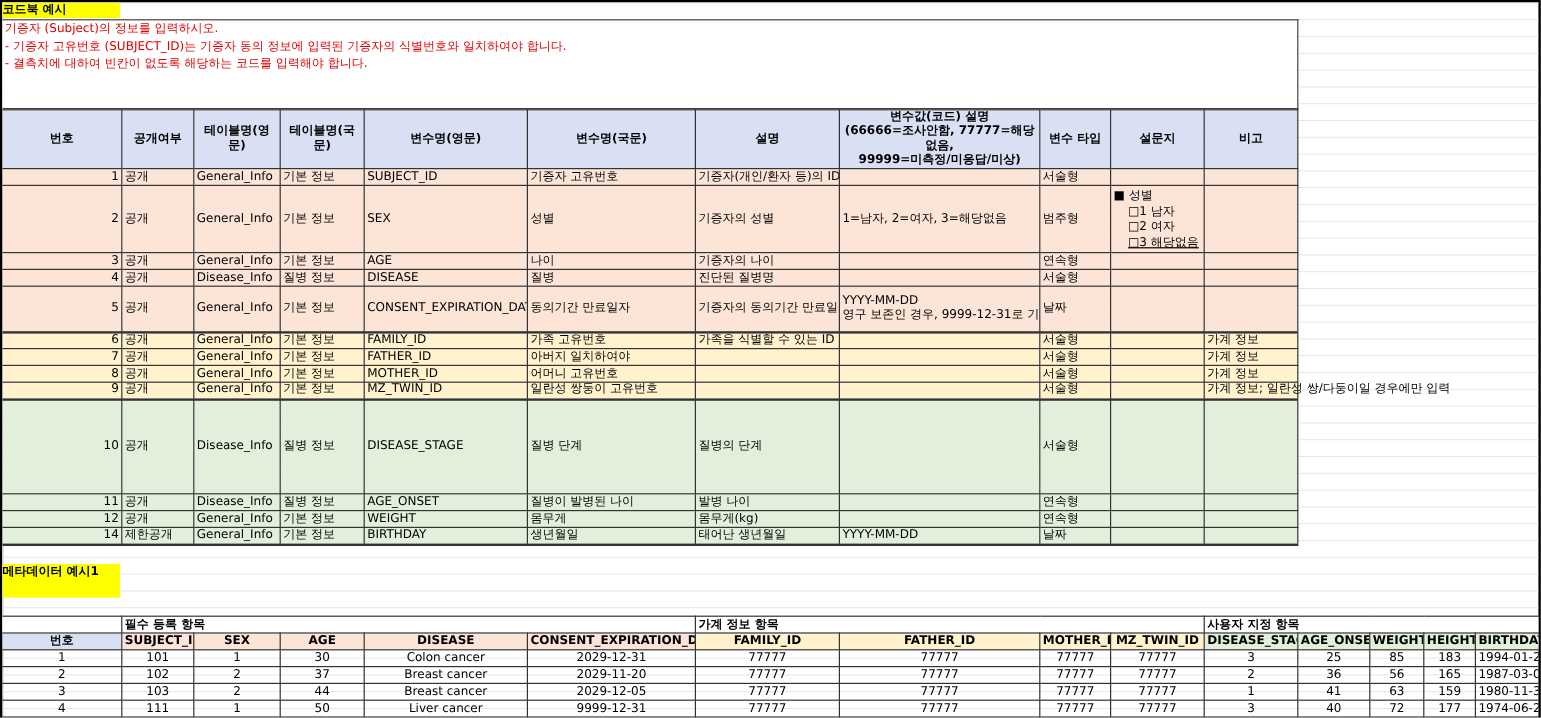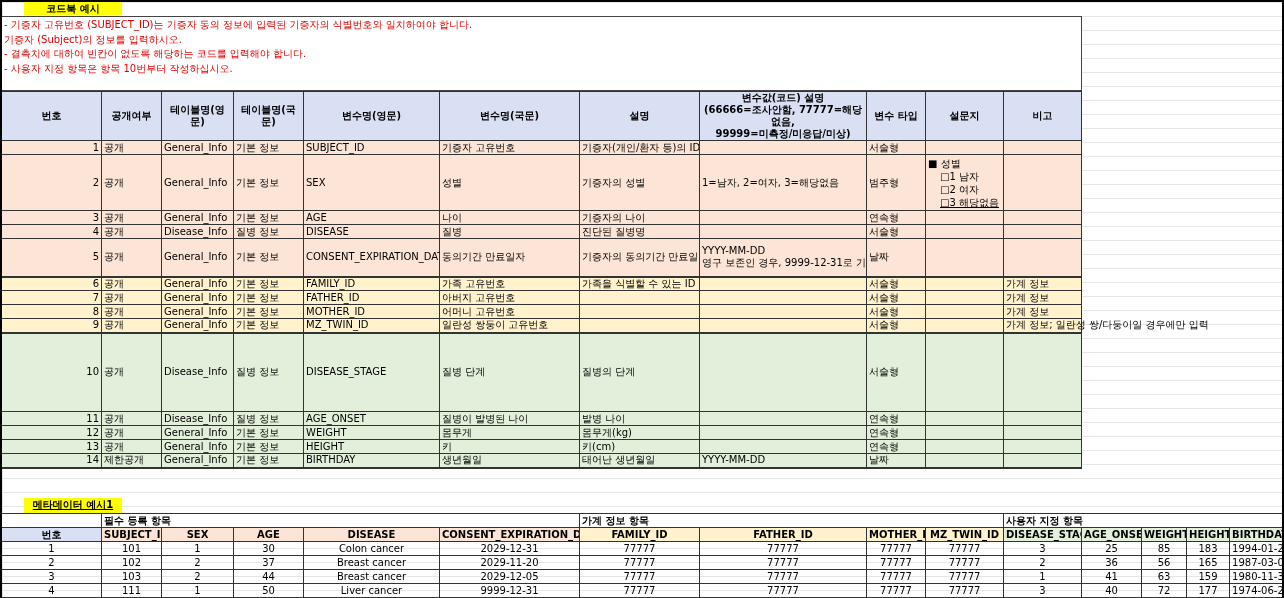--- a/index.html
+++ b/index.html
@@ -1,21 +1,21 @@
 <!DOCTYPE html>
 <html><head>
 <meta charset="utf-8">
 <style>
   html,body{margin:0;padding:0;}
   body{width:1284px;height:598px;overflow:hidden;background:#000;font-family:"DejaVu Sans","Liberation Sans",sans-serif;font-size:10px;color:#000;}
   .sheet{position:absolute;left:2px;top:2px;width:1280px;height:596px;background:#fff;overflow:hidden;
     background-image:linear-gradient(to right,#e6e6e6 1px,transparent 1px),linear-gradient(to bottom,#e6e6e6 1px,transparent 1px);
     background-size:100% 100%,100% 14px;}
   .abs{position:absolute;box-sizing:border-box;}
-  .title-tag{background:#ffff00;font-weight:bold;text-align:center;line-height:13px;font-size:10px;margin-left:22px;}
+  .title-tag{background:#ffff00;font-weight:bold;line-height:13px;font-size:10px;}
   .notes{left:0;top:14px;width:1080px;height:75px;border:1px solid #444;border-left:none;background:#fff;color:#e00000;font-size:10px;line-height:14.5px;padding:1px 2px;}
   table{border-collapse:collapse;table-layout:fixed;}
   td,th{border:1px solid #333;padding:0 2px;overflow:hidden;white-space:nowrap;font-size:10px;line-height:12px;vertical-align:middle;}
   th{background:#dae0f3;font-weight:bold;text-align:center;white-space:normal;}
   .num{text-align:right;}
   .pink td{background:#fce4d6;}
   .yellow td{background:#fff2cc;}
   .green td{background:#e2efda;}
   .overflow{overflow:visible;}
   .survey{white-space:normal;line-height:13px;vertical-align:top;padding-top:2px;}
@@ -29,24 +29,23 @@
   .group-label{font-weight:bold;text-align:left !important;background:#fff;}
 </style>
 </head>
 <body>
 
 <div class="sheet">
 
   <div class="abs title-tag" style="left:0;top:0;width:98px;height:13px;">코드북 예시</div>
 
   <div class="abs notes">
+    <div>기증자 (Subject)의 정보를 입력하시오.</div>
     <div>- 기증자 고유번호 (SUBJECT_ID)는 기증자 동의 정보에 입력된 기증자의 식별번호와 일치하여야 합니다.</div>
-    <div>기증자 (Subject)의 정보를 입력하시오.</div>
     <div>- 결측치에 대하여 빈칸이 없도록 해당하는 코드를 입력해야 합니다.</div>
-    <div>- 사용자 지정 항목은 항목 10번부터 작성하십시오.</div>
   </div>
 
   <table class="abs" style="left:-1px;top:89px;width:1080px;">
     <colgroup>
       <col style="width:100px">
         <col style="width:60px">
         <col style="width:72px">
         <col style="width:70px">
       <col style="width:136px">
         <col style="width:140px">
@@ -166,21 +165,21 @@
       <td></td>
       <td>가계 정보</td>
     </tr>
 
     <tr class="yellow" style="height:14px;">
       <td class="num">7</td>
       <td>공개</td>
       <td>General_Info</td>
       <td>기본 정보</td>
       <td>FATHER_ID</td>
-      <td>아버지 고유번호</td>
+      <td>아버지 일치하여야</td>
       <td></td>
       <td></td>
       <td>서술형</td>
       <td></td>
       <td>가계 정보</td>
     </tr>
 
     <tr class="yellow" style="height:14px;">
       <td class="num">8</td>
       <td>공개</td>
@@ -244,51 +243,38 @@
       <td>기본 정보</td>
       <td>WEIGHT</td>
       <td>몸무게</td>
       <td>몸무게(kg)</td>
       <td></td>
       <td>연속형</td>
       <td></td>
       <td></td>
     </tr>
 
-    <tr class="green" style="height:14px;">
-      <td class="num">13</td>
-      <td>공개</td>
-      <td>General_Info</td>
-      <td>기본 정보</td>
-      <td>HEIGHT</td>
-      <td>키</td>
-      <td>키(cm)</td>
-      <td></td>
-      <td>연속형</td>
-      <td></td>
-      <td></td>
-    </tr>
 
     <tr class="green" style="height:14px;border-bottom:2px solid #333;">
       <td class="num">14</td>
       <td>제한공개</td>
       <td>General_Info</td>
       <td>기본 정보</td>
       <td>BIRTHDAY</td>
       <td>생년월일</td>
       <td>태어난 생년월일</td>
       <td>YYYY-MM-DD</td>
       <td>날짜</td>
       <td></td>
       <td></td>
     </tr>
   </tbody>
     </table>
 
-  <div class="abs title-tag" style="left:0;top:496px;width:98px;height:17px;text-decoration:underline;">메타데이터 예시1</div>
+  <div class="abs title-tag" style="left:0;top:468px;width:98px;height:28px;">메타데이터 예시1</div>
 
   <table class="abs meta" style="left:-1px;top:511px;width:1282px;">
     <colgroup>
       <col style="width:100px">
         <col style="width:60px">
         <col style="width:72px">
         <col style="width:70px">
       <col style="width:136px">
         <col style="width:140px">
         <col style="width:120px">

